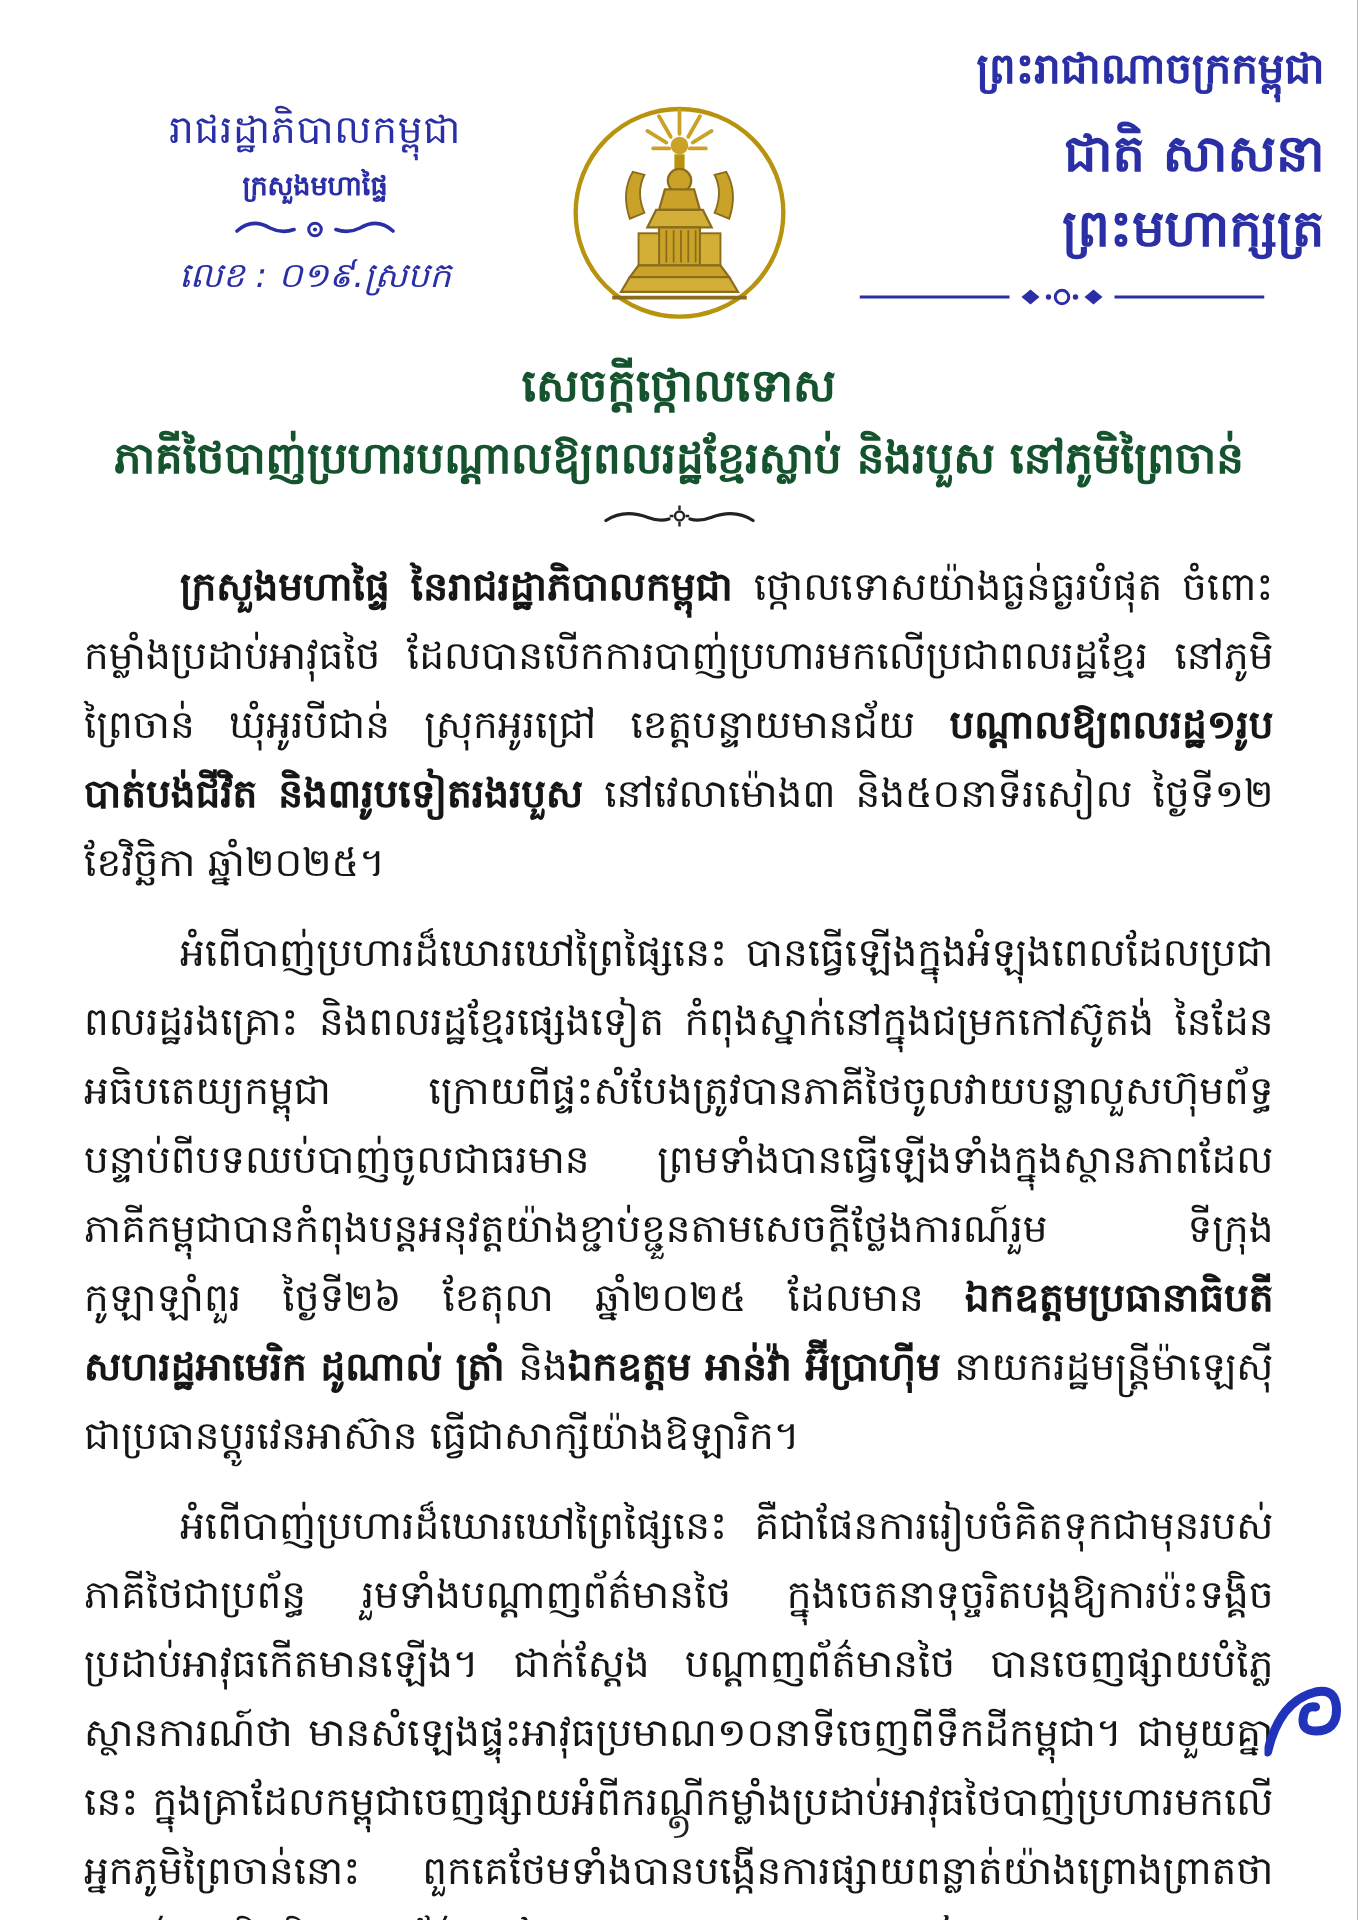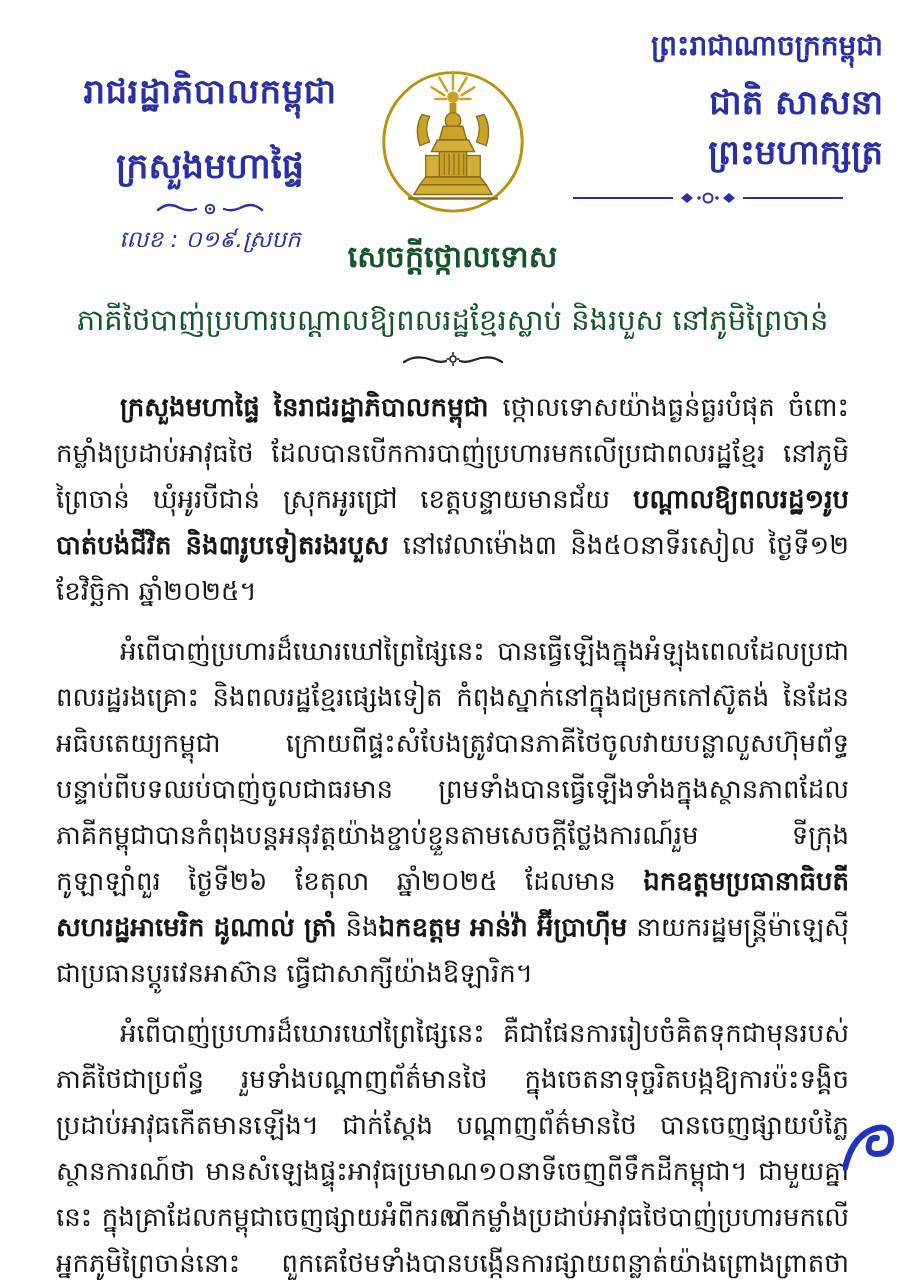--- a/index.html
+++ b/index.html
@@ -11,36 +11,36 @@
     font-family:"DejaVu Sans","Liberation Sans",sans-serif;
     overflow:hidden;
     box-sizing:border-box;
   }
   
   .header{position:relative;height:236px;}
   .header-left{
     position:absolute;left:50px;top:70px;width:320px;
     text-align:center;color:var(--blue);
   }
-  .header-left .l1{font-size:34px;font-weight:bold;letter-spacing:.5px;}
-  .header-left .l2{font-size:35px;font-weight:bold;margin-top:24px;}
+  .header-left .l1{font-size:26px;font-weight:normal;letter-spacing:.5px;}
+  .header-left .l2{font-size:18px;font-weight:bold;margin-top:4px;}
   .header-left .orn{margin-top:6px;}
   .header-left .docnum{font-size:23px;font-weight:normal;margin-top:8px;font-style:italic;}
   .header-right{
     position:absolute;right:22px;top:28px;width:350px;
     text-align:right;color:var(--blue);
   }
   .header-right .l1{font-size:28px;font-weight:bold;}
   .header-right .l2{font-size:34px;font-weight:bold;margin-top:12px;}
   .header-right .divider{margin-top:10px;}
   .emblem-wrap{position:absolute;left:50%;top:56px;transform:translateX(-50%);}
   
   .title-block{text-align:center;color:#14532d;margin-top:2px;}
   .title-block .t1{font-size:30px;font-weight:bold;}
-  .title-block .t2{font-size:29px;font-weight:normal;margin-top:20px;padding:0 40px;}
+  .title-block .t2{font-size:29px;font-weight:bold;margin-top:5px;padding:0 40px;}
   .title-block .orn{margin-top:6px;}
   
   .body-text{padding:14px 56px 0 56px;}
   .body-text p{
     font-size:26px;line-height:46px;
     text-align:justify;text-indent:64px;
     margin:0 0 14px 0;color:#161616;
   }
   .body-text .b{font-weight:bold;}
   

